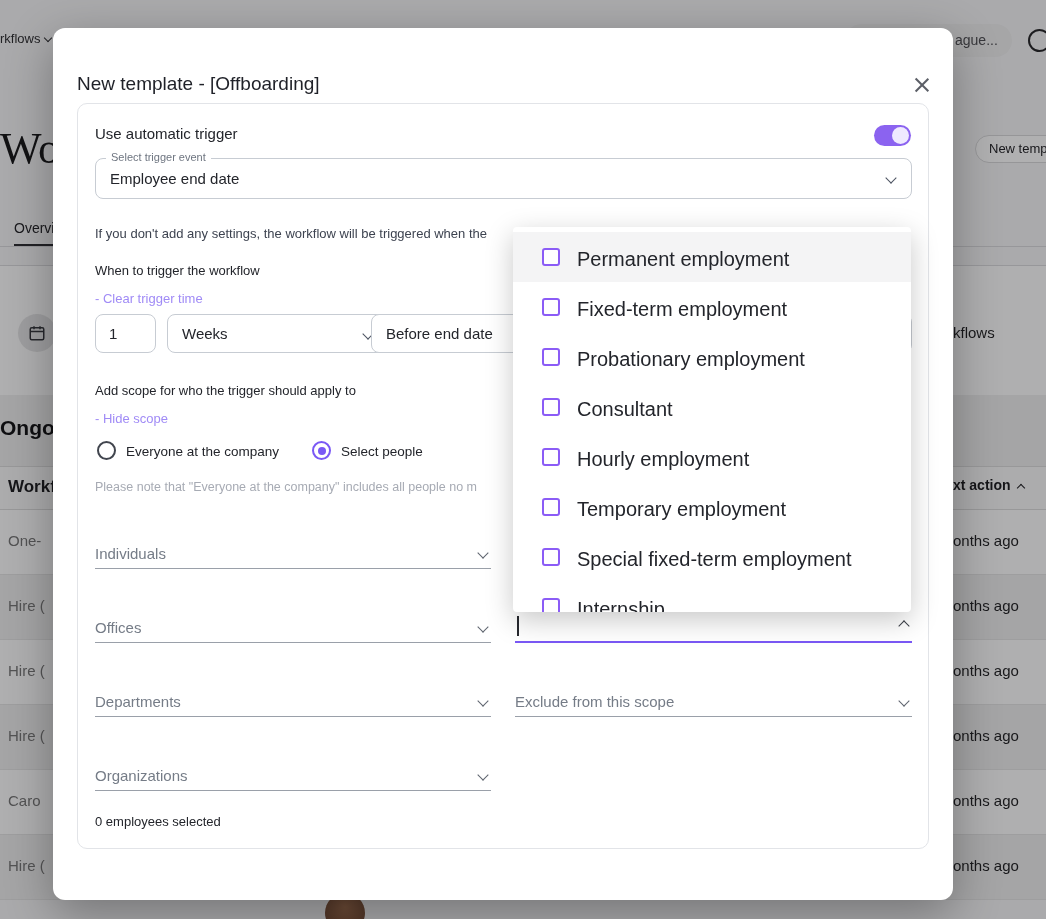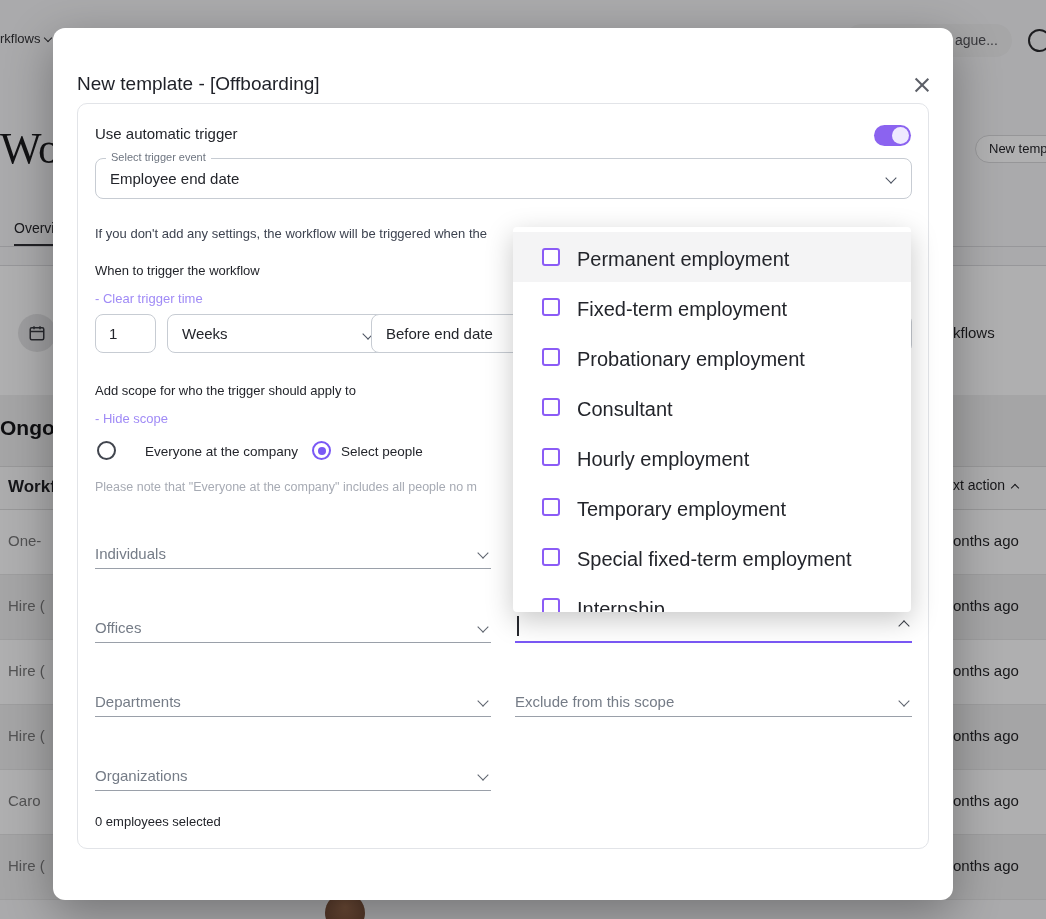--- a/index.html
+++ b/index.html
@@ -24,21 +24,21 @@
   .bg-search-icon { position:absolute; left:1028px; top:29px; width:23px; height:23px; border:2.5px solid #232326; border-radius:50%; }
   .bg-title { position:absolute; left:0; top:123px; font-family:"Liberation Serif", serif; font-size:44px; color:#141416; }
   .bg-newtemp { position:absolute; left:975px; top:135px; height:28px; padding:0 13px; background:#fdfdfd; border:1px solid #d6d6d8; border-radius:14px; font-size:13px; line-height:26px; color:#202024; white-space:nowrap; }
   .bg-tab { position:absolute; left:14px; top:220px; font-size:14px; color:#202024; }
   .bg-tab-underline { position:absolute; left:14px; top:244px; width:48px; height:2px; background:#2a2a2e; }
   .bg-line { position:absolute; left:0; width:1046px; height:1px; background:#d8d8da; }
   .bg-cal { position:absolute; left:18px; top:314px; width:38px; height:38px; border-radius:50%; background:#e2e2e3; display:flex; align-items:center; justify-content:center; }
   .bg-kflows { position:absolute; left:953px; top:324px; font-size:15px; color:#1d1d1f; }
   .bg-ongoing { position:absolute; left:0; top:416px; font-size:21px; font-weight:700; color:#101012; }
   .bg-colw { position:absolute; left:8px; top:477px; font-size:17px; font-weight:700; color:#1a1a1d; }
-  .bg-coln { position:absolute; left:953px; top:477px; font-size:14px; font-weight:400; color:#1a1a1d; }
+  .bg-coln { position:absolute; left:953px; top:477px; font-size:14px; font-weight:700; color:#1a1a1d; }
   .bg-coln .chev { margin-left:7px; margin-bottom:-1px; width:6px; height:6px; border-color:#1a1a1d; }
   .bg-avatar { position:absolute; left:325px; top:893px; width:40px; height:40px; border-radius:50%; background:radial-gradient(circle at 50% 35%, #9c6a4a, #5f3a28); }
 
   
   .overlay { position:absolute; inset:0; background:rgba(15,15,20,0.32); z-index:10; }
 
   
   .modal { position:absolute; left:53px; top:28px; width:900px; height:872px; background:#ffffff; border-radius:12px; box-shadow:0 14px 48px rgba(0,0,0,0.32); z-index:20; }
   .modal-title { position:absolute; left:24px; top:45px; font-size:19px; font-weight:500; color:#1f2128; }
   .close-btn { position:absolute; right:19px; top:45px; width:24px; height:24px; cursor:pointer; }
@@ -190,21 +190,21 @@
       </div>
       <div class="box-select" style="left:293px;top:210px;width:541px;">
         <span class="box-value">Before end date</span>
         <span class="chev down"></span>
       </div>
 
       <div class="h-bold" style="left:17px;top:279px;">Add scope for who the trigger should apply to</div>
       <div class="link" style="left:17px;top:307px;">- Hide scope</div>
 
       <span class="radio" style="left:19px;top:337px;"></span>
-      <span class="radio-label" style="left:48px;top:340px;margin-left:19px;">Everyone at the company</span>
+      <span class="radio-label" style="left:48px;top:340px;">Everyone at the company</span>
       <span class="radio selected" style="left:234px;top:337px;"></span>
       <span class="radio-label" style="left:263px;top:340px;">Select people</span>
 
       <div class="note-text">Please note that "Everyone at the company" includes all people no m</div>
 
       <div class="u-select" style="left:17px;top:432px;width:396px;">
         <span class="u-text">Individuals</span>
         <span class="chev down"></span>
       </div>
 

